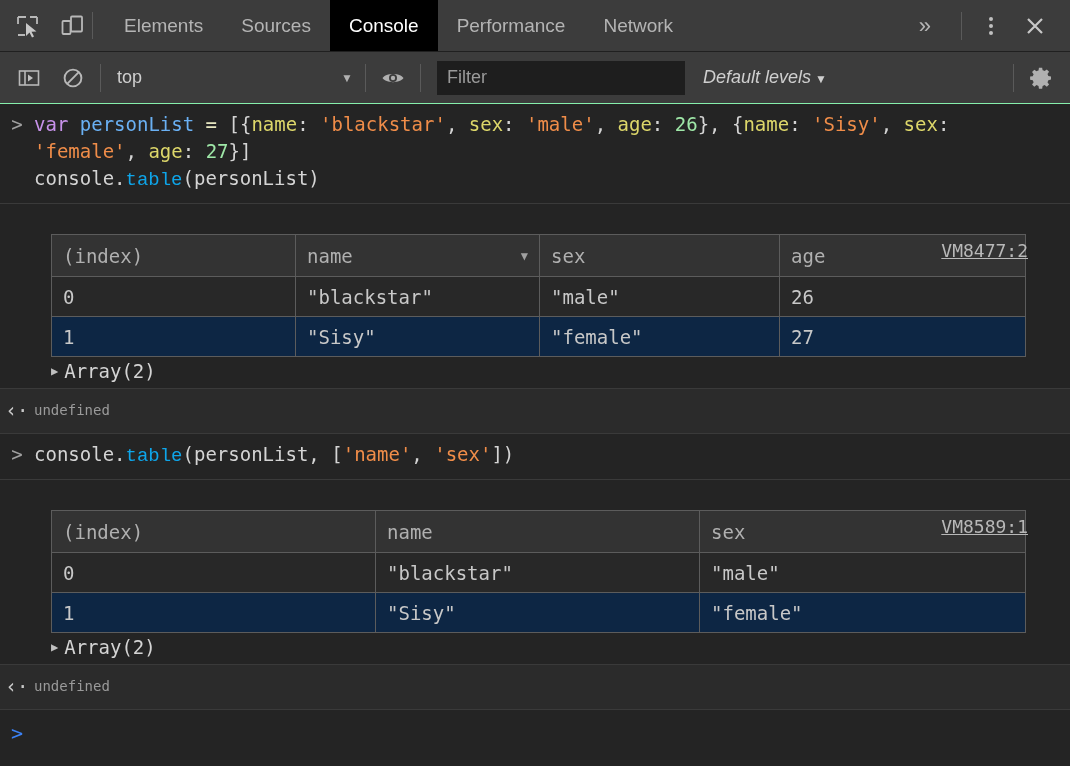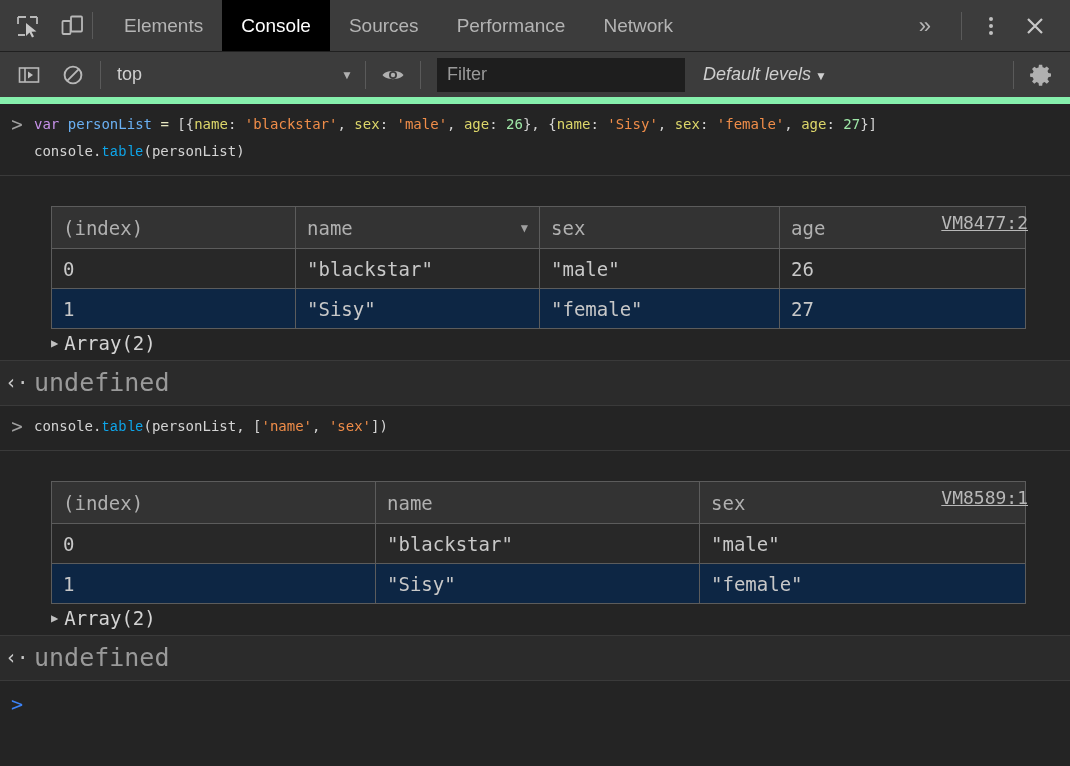--- a/index.html
+++ b/index.html
@@ -41,21 +41,21 @@
   .kebab i { display: block; width: 4px; height: 4px; border-radius: 50%; background: #c0c0c0; }
   .closebtn { width: 34px; height: 34px; display: flex; align-items: center; justify-content: center; cursor: pointer; margin-left: 8px; }
 
   
   .ctoolbar {
     height: 52px;
     background: #3c3c3c;
     display: flex;
     align-items: center;
     padding: 0 14px;
-    border-bottom: 7px solid #86efac;
+    border-bottom: 1px solid #86efac;
   }
   .ct-icon { width: 30px; height: 30px; display: flex; align-items: center; justify-content: center; cursor: pointer; }
   .ct-sep { width: 1px; height: 28px; background: #5a5a5a; margin: 0 12px; }
   .ctx-select {
     display: flex; align-items: center;
     width: 240px;
     font-size: 18px; color: #cfcfcf;
     cursor: pointer;
     padding-left: 4px;
   }
@@ -78,35 +78,35 @@
     background: #242424;
     height: 662px;
     overflow: hidden;
     font-family: "DejaVu Sans Mono", "Liberation Mono", monospace;
   }
   .msg { border-bottom: 1px solid #3a3a3a; position: relative; }
 
   .cmd { display: flex; padding: 7px 0 9px 0; }
   .chev { width: 34px; flex: 0 0 34px; text-align: center; color: #9a9a9a; font-size: 19px; line-height: 27px; }
   .chev.in { color: #a0a0a0; }
-  .code { font-size: 14px; line-height: 27px; color: #d4d4d4; white-space: pre-wrap; padding-right: 20px; }
+  .code { font-size: 19px; line-height: 27px; color: #d4d4d4; white-space: pre-wrap; padding-right: 20px; }
 
   
   .t-kw   { color: #c792ea; }
   .t-var  { color: #6ab0f3; }
   .t-op   { color: #e6e6c0; }
   .t-pun  { color: #d4d4d4; }
   .t-prop { color: #ddd76a; }
   .t-str  { color: #f08d49; }
   .t-num  { color: #9fe8a8; }
   .t-fn   { color: #0ea5e9; font-family: Liberation Mono, monospace; }
 
   .result { display: flex; padding: 8px 0 9px 0; background: #2b2b2b; }
   .result .chev { color: #c9c9c9; }
-  .result .val { font-size: 25px; line-height: 27px; color: #9a9a9a; }
+  .result .val { font-size: 14px; line-height: 27px; color: #9a9a9a; }
 
   
   .tblock { background: #242424; padding: 0 0 6px 0; position: relative; }
   .vmlink {
     position: absolute; right: 42px; top: 6px;
     font-size: 18px; color: #b8b8b8;
     text-decoration: underline; cursor: pointer;
     font-family: "DejaVu Sans Mono", monospace;
   }
   .ctable {
@@ -165,25 +165,25 @@
         <rect x="12" y="3.5" width="11" height="15" rx="1" stroke="#b8b8b8" stroke-width="1.8" fill="#3c3c3c"></rect>
       </svg>
     </div>
   </div>
   <div class="tb-sep"></div>
 
   <div class="tabs">
     <div class="tab">
       <span>Elements</span>
     </div>
+    <div class="tab">
+      <span>Sources</span>
+    </div>
     <div class="tab active">
       <span>Console</span>
-    </div>
-    <div class="tab">
-      <span>Sources</span>
     </div>
     <div class="tab">
       <span>Performance</span>
     </div>
     <div class="tab">
       <span>Network</span>
     </div>
   </div>
 
   <div class="tb-right">

